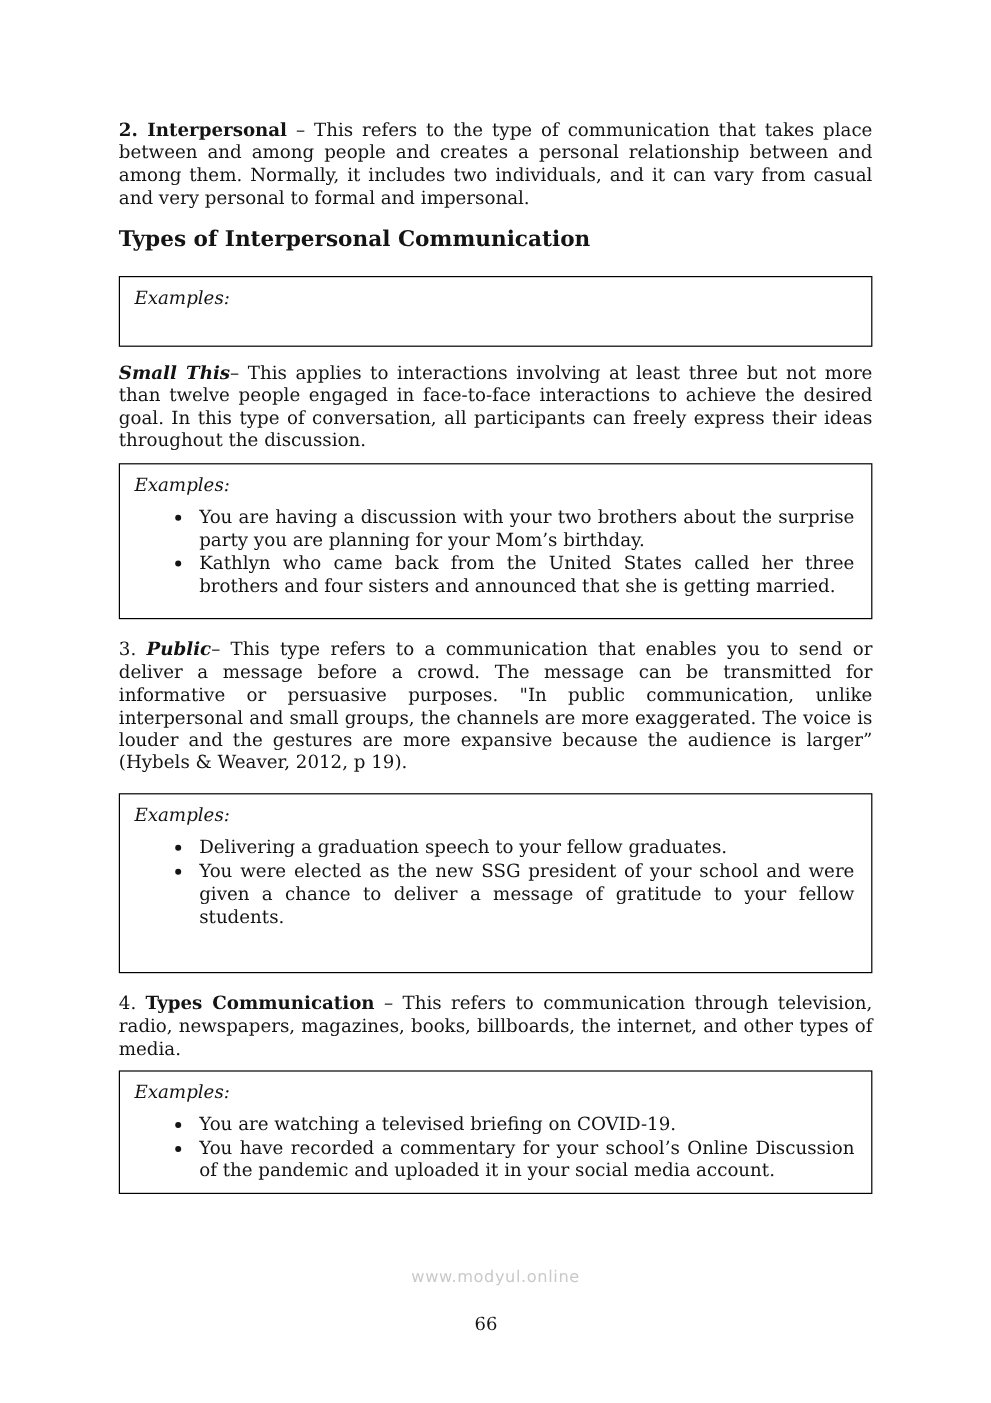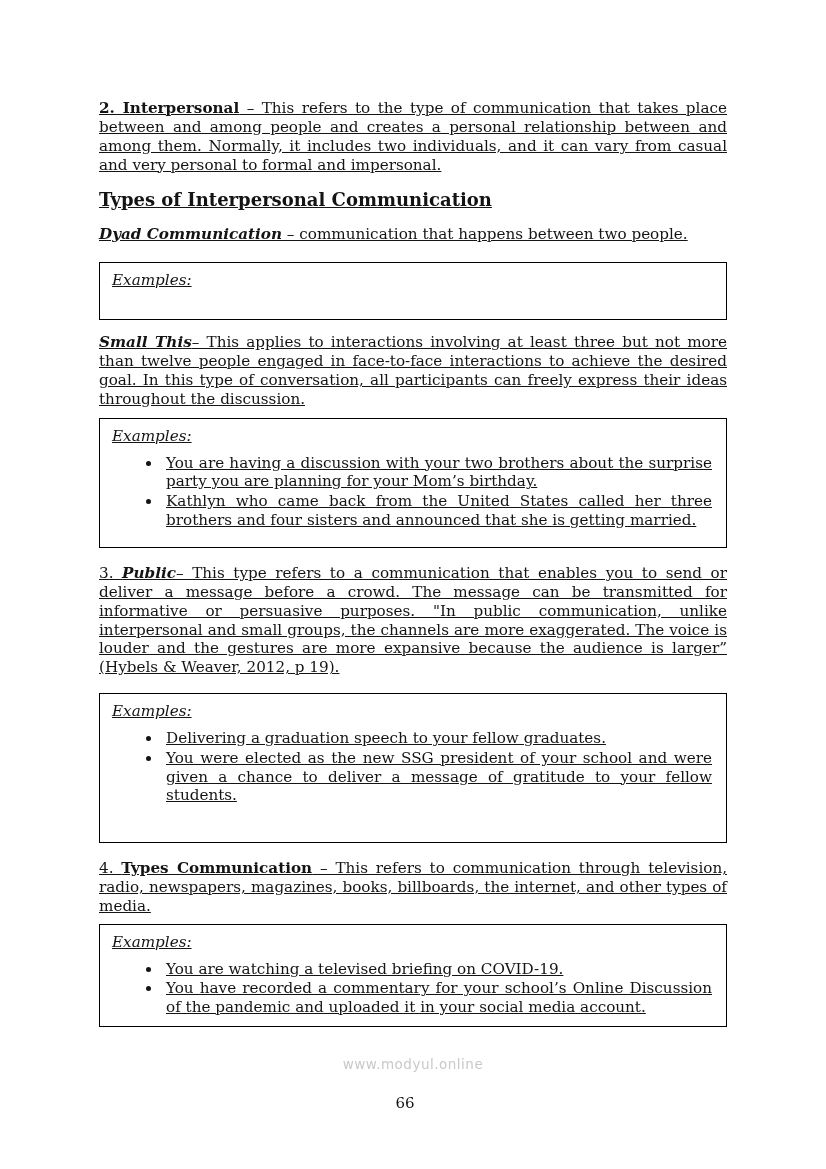--- a/index.html
+++ b/index.html
@@ -13,21 +13,20 @@
     height: 1169px;
     margin: 0 auto;
     background: #ffffff;
     box-sizing: border-box;
     padding: 99px 99px 0 99px;
     overflow: hidden;
     font-family: "DejaVu Serif", "Liberation Serif", serif;
     font-size: 15.2px;
     line-height: 1.24;
     color: #141414;
-    text-decoration: underline;
   }
   .para {
     margin: 0;
     text-align: justify;
   }
   .bi {
     font-weight: bold;
     font-style: italic;
   }
   .b {
@@ -89,21 +88,20 @@
 </style>
 </head>
 <body>
 
 <div class="page">
 
   <p class="para"><span class="b">2. Interpersonal</span><span> – This refers to the type of communication that takes place between and among people and creates a personal relationship between and among them. Normally, it includes two individuals, and it can vary from casual and very personal to formal and impersonal.</span></p>
 
   <h2 class="section-heading">Types of Interpersonal Communication</h2>
 
-  <p class="para"><span class="bi">Dyad Communication</span><span> – communication that happens between two people.</span></p>
 
   <div class="example-box mt-18 pb-30">
     <div class="examples-label">Examples:</div>
   </div>
 
   <p class="para mt-13"><span class="bi">Small This</span><span>– This applies to interactions involving at least three but not more than twelve people engaged in face-to-face interactions to achieve the desired goal. In this type of conversation, all participants can freely express their ideas throughout the discussion.</span></p>
 
   <div class="example-box mt-9 pb-16">
     <div class="examples-label">Examples:</div>
     <ul class="bullets indent-b">

